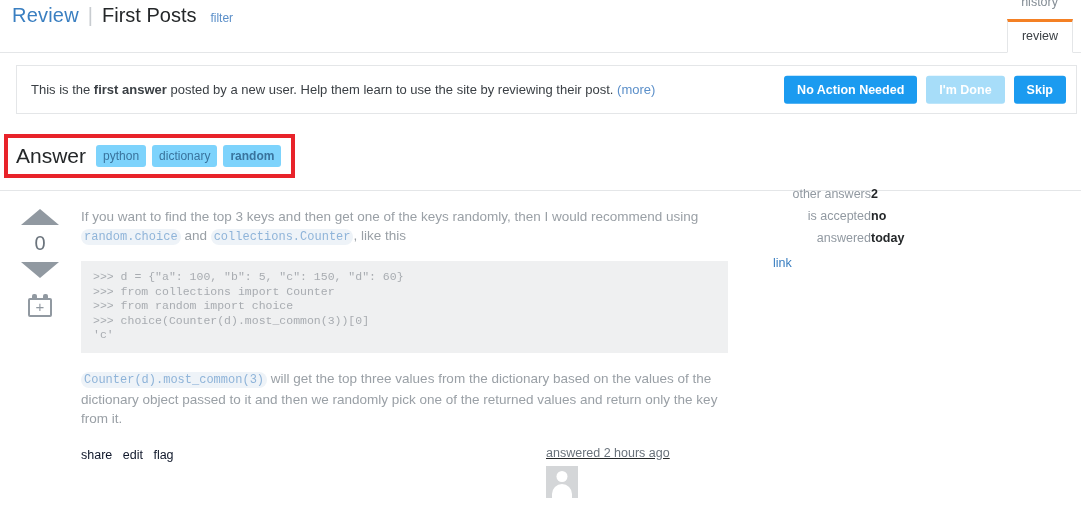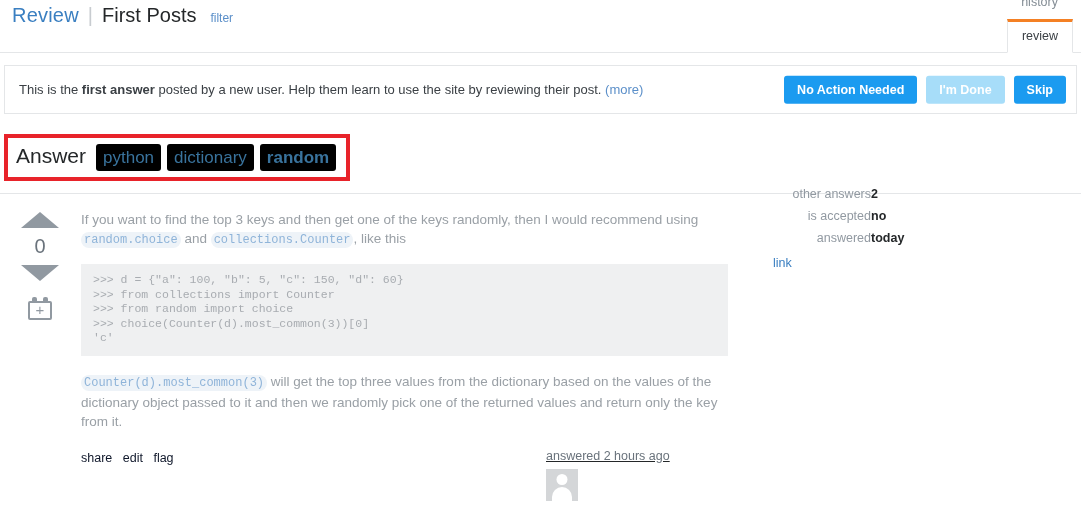--- a/index.html
+++ b/index.html
@@ -63,21 +63,21 @@
     background: #ffffff;
     border: 1px solid #e4e6e8;
     border-top: 3px solid #f48024;
     border-bottom: 1px solid #ffffff;
     padding-top: 8px;
     position: relative;
     z-index: 2;
   }
 
   
-  .instr-wrap { padding: 12px 4px 0; }
+  .instr-wrap { padding: 12px 4px 0; margin-left: 12px; }
   .instr {
     position: relative;
     border: 1px solid #e4e6e8;
     background: #ffffff;
     height: 49px;
     padding: 0 14px;
     display: flex; align-items: center;
   }
   .instr-text {
     font-size: 13px;
@@ -110,34 +110,35 @@
   }
 
   
   .title-row-wrap {
     margin-top: 20px;
     border-bottom: 1px solid #e4e6e8;
     padding-bottom: 12px;
   }
   .title-highlight {
     display: inline-flex;
+    align-items: center;
     border: 4px solid #e8232a;
     padding: 6px 10px 6px 8px;
     margin-left: 4px;
   }
   .answer-title {
     font-size: 21px;
     color: #242729;
     margin-right: 10px;
   }
   .tag {
     display: inline-block;
-    background: #000000;
+    background: #7dd3fc;
     color: #39739d;
-    font-size: 17px;
+    font-size: 12px;
     padding: 5px 7px;
     border-radius: 3px;
     margin-right: 6px;
     line-height: 1;
   }
   .tag:last-child { margin-right: 0; font-weight: bold; }
 
   
   .post {
     display: flex;

